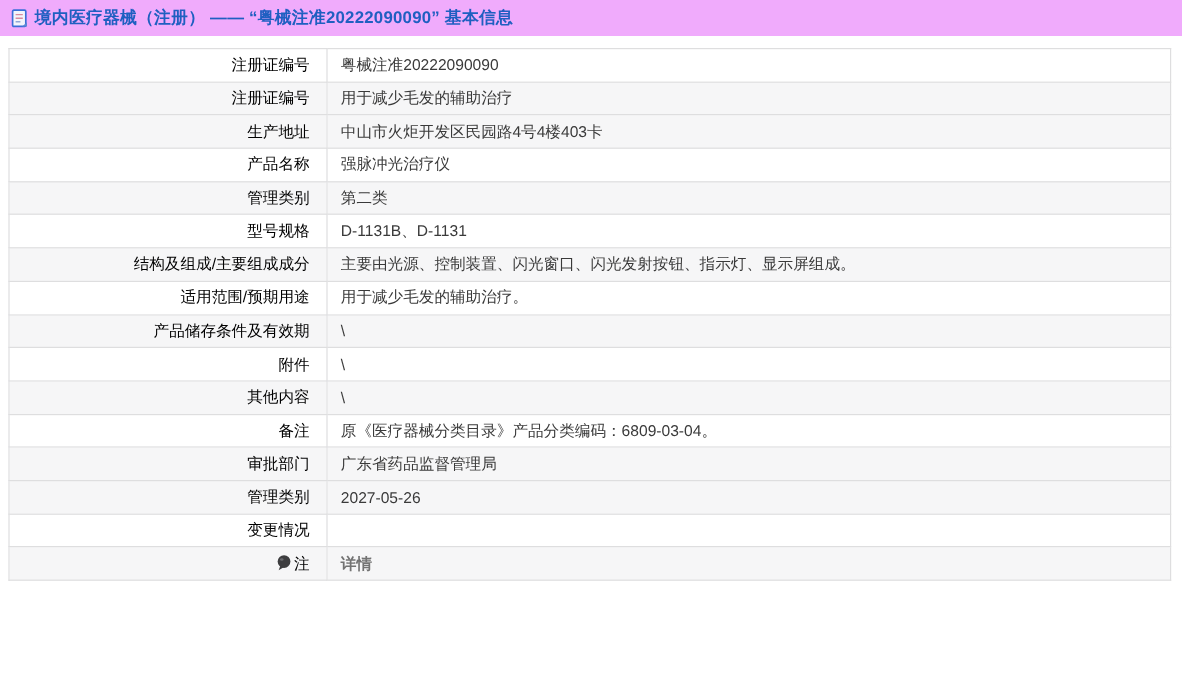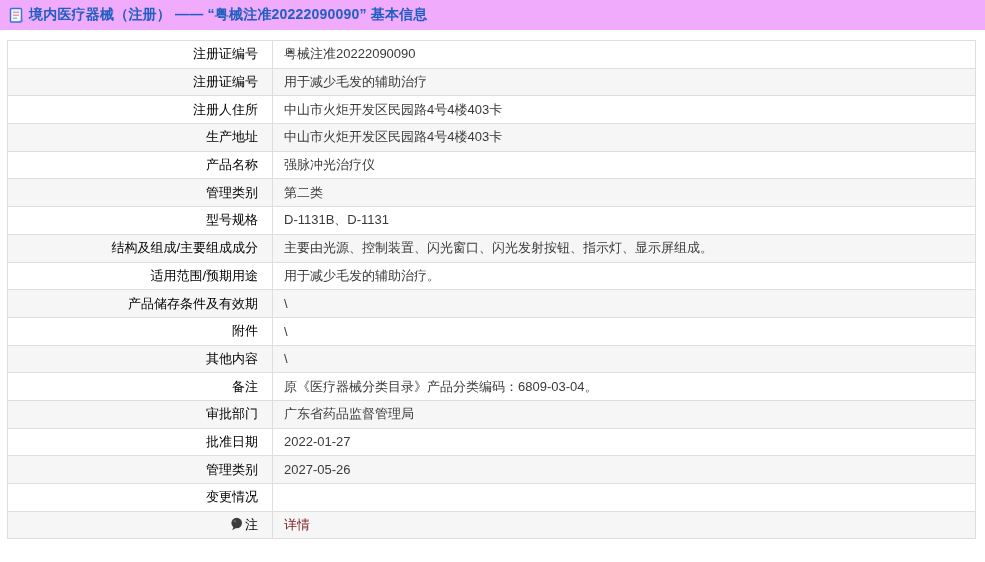--- a/index.html
+++ b/index.html
@@ -45,23 +45,24 @@
     width: 265px;
     text-align: right;
     padding-right: 14px;
     color: #000000;
   }
   td.value-cell {
     padding-left: 11px;
     color: #3a3a3a;
   }
   td.value-cell a.details-link {
-    color: #7f1d1d;
+    color: #737373;
     text-decoration: none;
     cursor: pointer;
+    font-weight: bold;
   }
   .balloon {
     display: inline-block;
     vertical-align: -2px;
     margin-right: 2px;
     line-height: 0;
   }
 </style>
 </head>
 <body>
@@ -82,24 +83,20 @@
 <div class="table-wrap">
   <table class="info-table">
     <tbody>
         <tr>
           <td class="label-cell"><span>注册证编号</span></td>
           <td class="value-cell"><span>粤械注准20222090090</span></td>
         </tr>
         <tr class="striped">
           <td class="label-cell"><span>注册证编号</span></td>
           <td class="value-cell"><span>用于减少毛发的辅助治疗</span></td>
-        </tr>
-        <tr>
-          <td class="label-cell"><span>注册人住所</span></td>
-          <td class="value-cell"><span>中山市火炬开发区民园路4号4楼403卡</span></td>
         </tr>
         <tr class="striped">
           <td class="label-cell"><span>生产地址</span></td>
           <td class="value-cell"><span>中山市火炬开发区民园路4号4楼403卡</span></td>
         </tr>
         <tr>
           <td class="label-cell"><span>产品名称</span></td>
           <td class="value-cell"><span>强脉冲光治疗仪</span></td>
         </tr>
         <tr class="striped">
@@ -131,24 +128,20 @@
           <td class="value-cell"><span>\</span></td>
         </tr>
         <tr>
           <td class="label-cell"><span>备注</span></td>
           <td class="value-cell"><span>原《医疗器械分类目录》产品分类编码：6809-03-04。</span></td>
         </tr>
         <tr class="striped">
           <td class="label-cell"><span>审批部门</span></td>
           <td class="value-cell"><span>广东省药品监督管理局</span></td>
         </tr>
-        <tr>
-          <td class="label-cell"><span>批准日期</span></td>
-          <td class="value-cell"><span>2022-01-27</span></td>
-        </tr>
         <tr class="striped">
           <td class="label-cell"><span>管理类别</span></td>
           <td class="value-cell"><span>2027-05-26</span></td>
         </tr>
         <tr>
           <td class="label-cell"><span>变更情况</span></td>
           <td class="value-cell"><span></span></td>
         </tr>
         <tr class="striped">
           <td class="label-cell"><span class="balloon"><svg width="13" height="14" viewBox="0 0 13 14">

